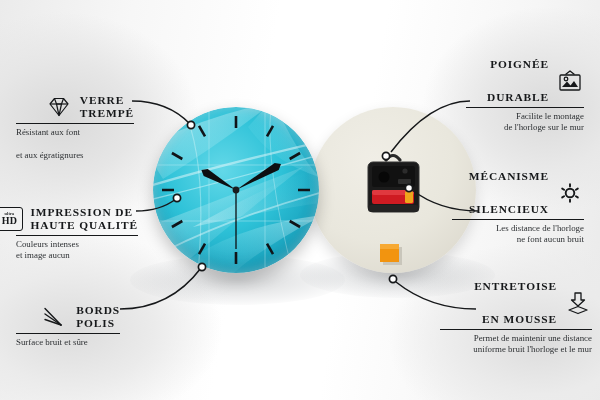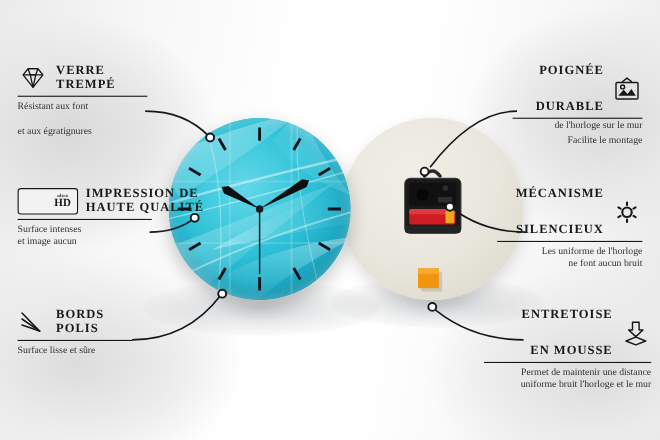--- a/index.html
+++ b/index.html
@@ -18,21 +18,21 @@
 
   
   .feat{position:absolute;}
   .feat .head{display:flex;align-items:center;gap:7px;}
   .feat .titles{display:flex;flex-direction:column;line-height:1.12;}
   .feat .t{font-weight:bold;font-size:11.4px;letter-spacing:.9px;color:#16181a;
            white-space:nowrap;text-transform:uppercase;}
   .feat .rule{height:0;border-top:1.3px solid #16181a;margin-top:3px;}
   .feat .sub{font-size:8.9px;color:#2d3033;line-height:1.32;margin-top:3px;white-space:nowrap;}
 
-  .feat.left .head{justify-content:flex-start;}
+  .feat.left .head{justify-content:flex-end;margin-top:36px;}
   .feat.left .titles{align-items:flex-start;}
   .feat.left .sub{text-align:left;}
   .feat.right .head{justify-content:flex-end;}
   .feat.right .titles{align-items:flex-end;gap:20px;}
   .feat.right .sub{text-align:right;}
 
   
   .ic{width:28px;height:24px;flex:0 0 auto;display:block;}
   .hd-badge{width:26px;height:22px;border:1.4px solid #16181a;border-radius:3px;
             display:flex;flex-direction:column;align-items:center;justify-content:center;
@@ -198,78 +198,78 @@
       <div class="hd-badge">
         <span class="u">ultra</span>
         <span class="h">HD</span>
       </div>
       <div class="titles">
         <span class="t">IMPRESSION DE</span>
         <span class="t">HAUTE QUALITÉ</span>
       </div>
     </div>
     <div class="rule"></div>
-    <div class="sub">Surface intenses</div>
+    <div class="sub">Couleurs intenses</div>
     <div class="sub" style="margin-top:0">et image aucun</div>
   </div>
 
-  <div class="feat left" style="left:16px;top:280px;width:104px;">
+  <div class="feat left" style="left:16px;top:268px;width:104px;">
     <div class="head">
       <svg class="ic" viewBox="0 0 28 24">
         <g stroke="#16181a" stroke-width="1.4" stroke-linecap="round">
           <line x1="4" y1="3.5" x2="20" y2="20"></line>
           <line x1="4" y1="9" x2="20" y2="20"></line>
           <line x1="4" y1="14.5" x2="20" y2="20"></line>
         </g>
       </svg>
       <div class="titles">
         <span class="t">BORDS</span>
         <span class="t">POLIS</span>
       </div>
     </div>
     <div class="rule"></div>
-    <div class="sub">Surface lisse et sûre</div>
+    <div class="sub">Surface bruit et sûre</div>
   </div>
 
   <div class="feat right" style="left:466px;top:58px;width:118px;">
     <div class="head">
       <div class="titles">
         <span class="t">POIGNÉE</span>
         <span class="t">DURABLE</span>
       </div>
       <svg class="ic" viewBox="0 0 28 24">
         <g fill="none" stroke="#16181a" stroke-width="1.3" stroke-linejoin="round">
           <path d="M9.5 5.5 L14 2 L18.5 5.5"></path>
           <rect x="4" y="6" width="20" height="15" rx="1"></rect>
           <path d="M6 18 L11 12.5 L14.5 16.5 L18 12 L22 18 Z" fill="#16181a" stroke="none"></path>
           <circle cx="10" cy="10" r="1.8"></circle>
         </g>
       </svg>
     </div>
     <div class="rule"></div>
+    <div class="sub">Facilite le montage</div>
     <div class="sub" style="margin-top:0">de l'horloge sur le mur</div>
-    <div class="sub">Facilite le montage</div>
   </div>
 
   <div class="feat right" style="left:452px;top:170px;width:132px;">
     <div class="head">
       <div class="titles">
         <span class="t">MÉCANISME</span>
         <span class="t">SILENCIEUX</span>
       </div>
       <svg class="ic" viewBox="0 0 28 24">
         <g fill="none" stroke="#16181a" stroke-width="1.9" stroke-linecap="round">
           <circle cx="14" cy="12" r="4.3"></circle>
           <path d="M14 3.2 v2.2 M14 18.6 v2.2 M21.8 7.6 l-1.9 1.1 M8.1 15.3 l-1.9 1.1
                    M21.8 16.4 l-1.9 -1.1 M8.1 8.7 l-1.9 -1.1"></path>
         </g>
       </svg>
     </div>
     <div class="rule"></div>
-    <div class="sub">Les uniforme de l'horloge</div>
+    <div class="sub">Les distance de l'horloge</div>
     <div class="sub" style="margin-top:0">ne font aucun bruit</div>
   </div>
 
   <div class="feat right" style="left:440px;top:280px;width:152px;">
     <div class="head">
       <div class="titles">
         <span class="t">ENTRETOISE</span>
         <span class="t">EN MOUSSE</span>
       </div>
       <svg class="ic" viewBox="0 0 28 24">

